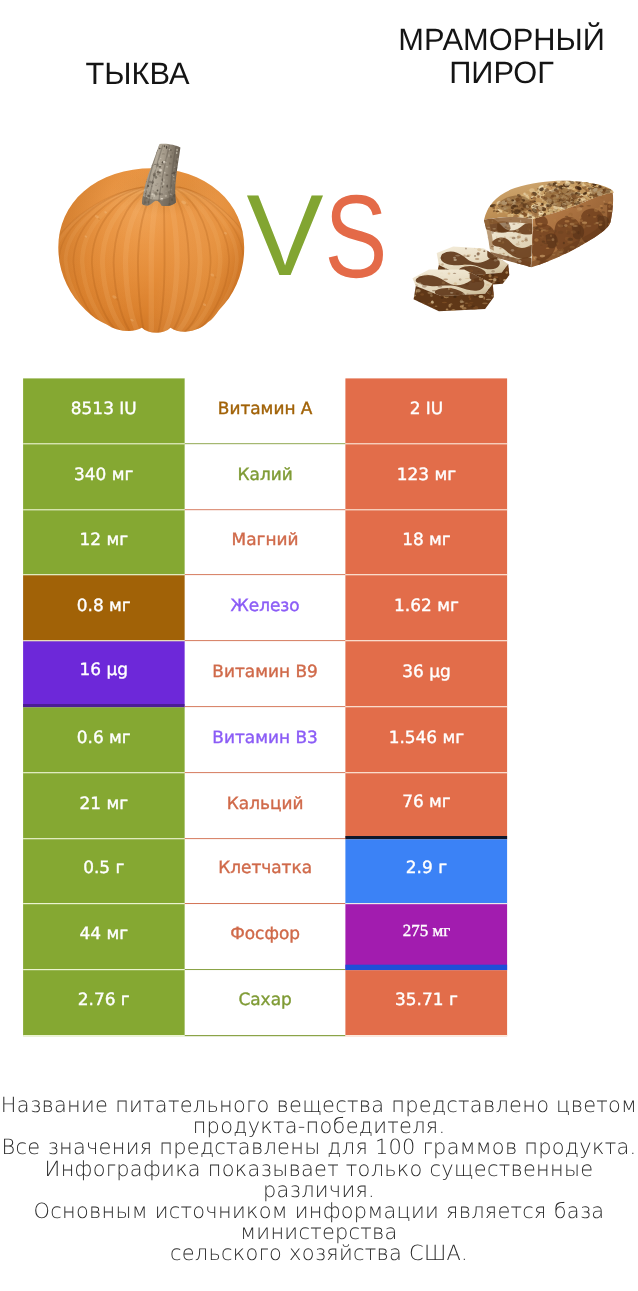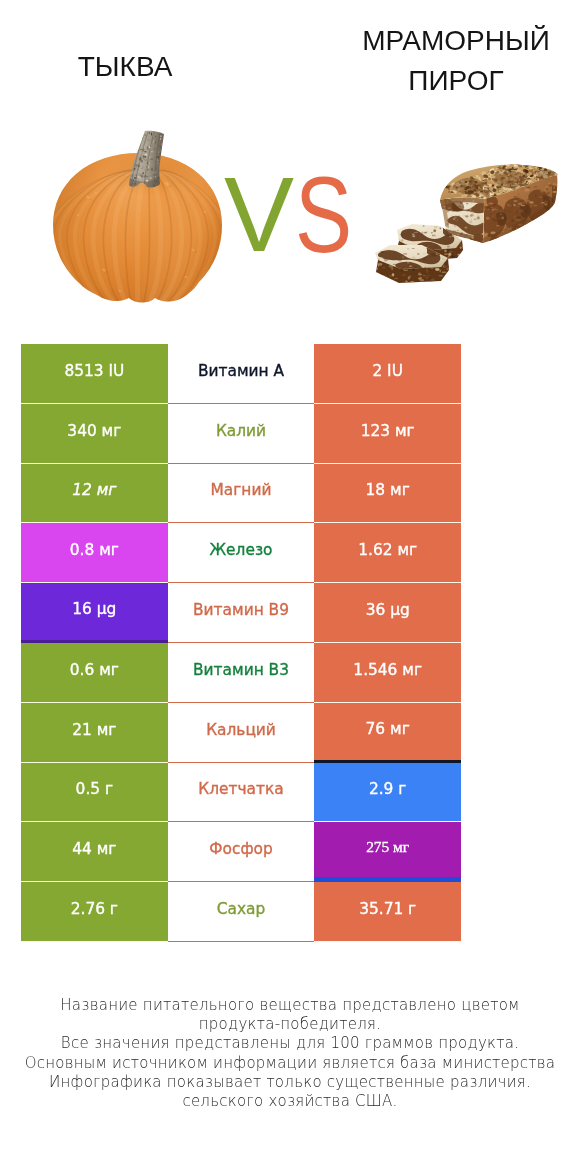--- a/index.html
+++ b/index.html
@@ -3,40 +3,40 @@
 <meta charset="utf-8">
 <title>Тыква vs Мраморный пирог</title>
 <style>
   html,body{margin:0;padding:0;}
   body{width:580px;height:1174px;background:#ffffff;font-family:"Liberation Sans",sans-serif;overflow:hidden;
        -webkit-font-smoothing:antialiased;}
   .page{position:relative;width:580px;height:1174px;background:#ffffff;overflow:hidden;}
 
   .title{position:absolute;text-align:center;font-size:28px;color:#141414;line-height:31px;font-weight:400;}
   #title-left{left:5px;top:51px;width:240px;}
-  #title-right{left:336px;top:21px;width:240px;line-height:40px;}
+  #title-right{left:336px;top:21px;width:240px;line-height:30px;}
 
   #hero{position:absolute;left:0;top:0;width:580px;height:330px;}
 
   .vs{position:absolute;left:0;top:0;width:580px;height:330px;pointer-events:none;}
   .vs span{position:absolute;font-size:100px;line-height:100px;font-weight:400;}
   .vs .v{color:#82a531;left:224px;top:165px;font-size:105px;}
   .vs .s{color:#e46a48;left:295px;top:165px;font-size:107px;transform:scaleX(0.80);transform-origin:left top;}
 
   .table{position:absolute;left:21px;top:344px;width:440px;}
   .row{display:flex;height:59.8px;}
   .cell{display:flex;align-items:center;justify-content:center;font-size:15.4px;font-weight:400;
         font-family:"DejaVu Sans",sans-serif;box-sizing:border-box;}
   .cell > span{display:block;position:relative;top:-2.5px;-webkit-text-stroke:0.35px currentColor;}
   .c-left > span,.c-right > span{-webkit-text-stroke:0.35px #ffffff;}
   .c-left{width:179px;color:#ffffff;}
   .c-mid{width:179px;background:#ffffff;}
   .c-right{width:179px;color:#ffffff;}
 
-  .footer{position:absolute;left:0px;top:996px;width:580px;text-align:center;font-size:15px;
+  .footer{position:absolute;left:0px;top:996px;width:580px;text-align:center;font-size:19px;
           line-height:19.2px;color:#2b2b2b;letter-spacing:0.25px;font-weight:300;
           font-family:"DejaVu Sans",sans-serif;}
 </style>
 </head>
 <body>
 
 <div class="page">
 
   <div class="title" id="title-left">ТЫКВА</div>
   <div class="title" id="title-right">МРАМОРНЫЙ ПИРОГ</div>
@@ -1604,54 +1604,54 @@
   <div class="vs">
       <span class="v">V</span>
       <span class="s">S</span>
     </div>
 
   <div class="table" id="nutrient-table">
       <div class="row">
         <div class="cell c-left" style="background:#85a832;border-bottom:1px solid #f7fce1;">
           <span>8513 IU</span>
         </div>
-        <div class="cell c-mid" style="color:#0f172a;border-bottom:1px solid #7f9b35;">
+        <div class="cell c-mid" style="color:#a16207;border-bottom:1px solid #7f9b35;">
           <span>Витамин A</span>
         </div>
         <div class="cell c-right" style="background:#e26d4a;border-bottom:1px solid #fff7ea;">
           <span>2 IU</span>
         </div>
       </div>
       <div class="row">
         <div class="cell c-left" style="background:#85a832;border-bottom:1px solid #f7fce1;">
           <span>340 мг</span>
         </div>
         <div class="cell c-mid" style="color:#7f9b35;border-bottom:1px solid #d06a4a;">
           <span>Калий</span>
         </div>
         <div class="cell c-right" style="background:#e26d4a;border-bottom:1px solid #fff7ea;">
           <span>123 мг</span>
         </div>
       </div>
       <div class="row">
-        <div class="cell c-left" style="background:#85a832;border-bottom:1px solid #f7fce1;font-style:italic;">
+        <div class="cell c-left" style="background:#85a832;border-bottom:1px solid #f7fce1;">
           <span>12 мг</span>
         </div>
         <div class="cell c-mid" style="color:#d06a4a;border-bottom:1px solid #d06a4a;">
           <span>Магний</span>
         </div>
         <div class="cell c-right" style="background:#e26d4a;border-bottom:1px solid #fff7ea;">
           <span>18 мг</span>
         </div>
       </div>
       <div class="row">
-        <div class="cell c-left" style="background:#d946ef;border-bottom:1px solid #f7fce1;justify-content:center;">
+        <div class="cell c-left" style="background:#a16207;border-bottom:1px solid #f7fce1;justify-content:center;">
           <span>0.8 мг</span>
         </div>
-        <div class="cell c-mid" style="color:#15803d;border-bottom:1px solid #d06a4a;">
+        <div class="cell c-mid" style="color:#8b5cf6;border-bottom:1px solid #d06a4a;">
           <span>Железо</span>
         </div>
         <div class="cell c-right" style="background:#e26d4a;border-bottom:1px solid #fff7ea;">
           <span>1.62 мг</span>
         </div>
       </div>
       <div class="row">
         <div class="cell c-left" style="background:#6d28d9;border-bottom:3px solid #4c1d95;">
           <span>16 µg</span>
         </div>
@@ -1659,21 +1659,21 @@
           <span>Витамин B9</span>
         </div>
         <div class="cell c-right" style="background:#e26d4a;border-bottom:1px solid #fff7ea;">
           <span>36 µg</span>
         </div>
       </div>
       <div class="row">
         <div class="cell c-left" style="background:#85a832;border-bottom:1px solid #f7fce1;">
           <span>0.6 мг</span>
         </div>
-        <div class="cell c-mid" style="color:#15803d;border-bottom:1px solid #d06a4a;">
+        <div class="cell c-mid" style="color:#8b5cf6;border-bottom:1px solid #d06a4a;">
           <span>Витамин B3</span>
         </div>
         <div class="cell c-right" style="background:#e26d4a;border-bottom:1px solid #fff7ea;">
           <span>1.546 мг</span>
         </div>
       </div>
       <div class="row">
         <div class="cell c-left" style="background:#85a832;border-bottom:1px solid #f7fce1;">
           <span>21 мг</span>
         </div>
@@ -1716,17 +1716,17 @@
         <div class="cell c-right" style="background:#e26d4a;border-bottom:1px solid #fff7ea;">
           <span>35.71 г</span>
         </div>
       </div>
     </div>
 
   <div class="footer" id="footer-note">
       <div>Название питательного вещества представлено цветом</div>
       <div>продукта-победителя.</div>
       <div>Все значения представлены для 100 граммов продукта.</div>
+      <div>Инфографика показывает только существенные различия.</div>
       <div>Основным источником информации является база министерства</div>
-      <div>Инфографика показывает только существенные различия.</div>
       <div>сельского хозяйства США.</div>
     </div>
 </div>
 
 </body></html>

